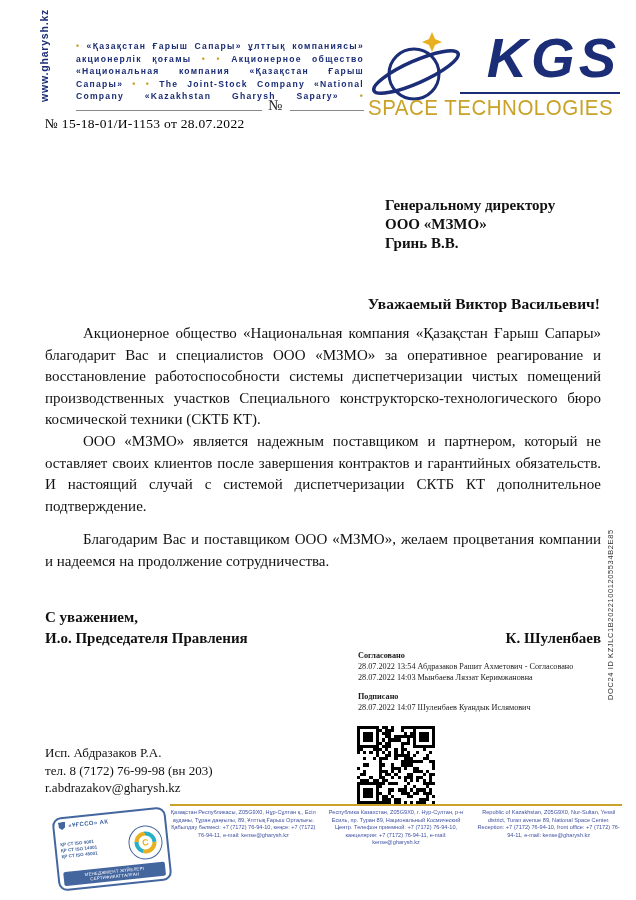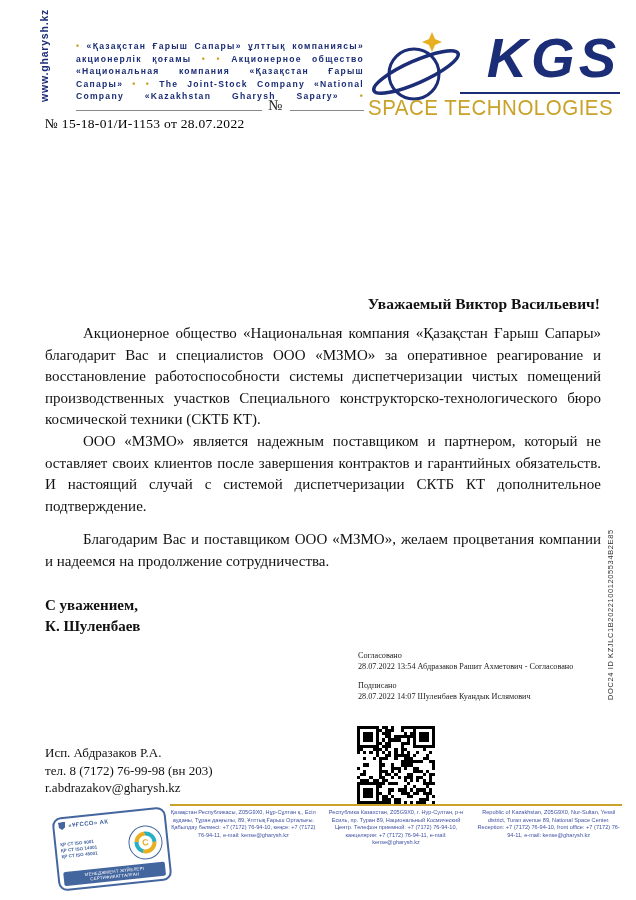--- a/index.html
+++ b/index.html
@@ -70,28 +70,28 @@
     position:absolute; left:45px; top:295px; width:555px;
     text-align:right; font-weight:bold; font-size:15.5px;
   }
   .body-text { position:absolute; left:45px; top:323px; width:556px; }
   .body-text p {
     font-size:15px; line-height:21.6px; text-align:justify; text-indent:38px;
   }
   .body-text p.gap { margin-top:12px; }
   
   .sign-block { position:absolute; left:45px; top:595px; width:556px; }
-  .sign-block .l1 { font-weight:bold; font-size:15px; line-height:21px; }
+  .sign-block .l1 { font-weight:bold; font-size:15px; line-height:21px;margin-top:12px; }
   .sign-row { display:flex; justify-content:space-between; font-weight:bold; font-size:15px; line-height:21px; }
   
   .approvals {
     position:absolute; left:358px; top:650px; width:260px;
     font-size:8.2px; line-height:11px; color:#1a1a1a;
   }
-  .approvals .lbl { font-weight:normal; }
+  .approvals .lbl { font-weight:bold; }
   .approvals .spacer { height:8px; }
   
   .qr { position:absolute; left:357px; top:726px; width:78px; height:78px; background:#fff; }
   
   .executor {
     position:absolute; left:45px; top:744px;
     font-size:13px; line-height:17.5px;
   }
   
   .footer-line {
@@ -169,39 +169,46 @@
     <svg class="logo-globe" width="100" height="74" viewBox="0 0 100 74">
       <circle cx="46" cy="44" r="25" fill="none" stroke="#1b2d76" stroke-width="3"></circle>
       <ellipse cx="48" cy="42" rx="46" ry="11" fill="none" stroke="#1b2d76" stroke-width="3.5" transform="rotate(-24 48 42)"></ellipse>
       <polygon points="64,2 67,9 74,12 67,15 64,22 61,15 54,12 61,9" fill="#e8b021"></polygon>
     </svg>
     <div class="logo-kgs">KGS</div>
     <div class="logo-underline"></div>
     <div class="logo-sub">SPACE TECHNOLOGIES</div>
   </div>
 
+  <div class="recipient">
+    <div>Генеральному директору</div>
+    <div>ООО «МЗМО»</div>
+    <div>Гринь В.В.</div>
+  </div>
 
   <div class="salutation">Уважаемый Виктор Васильевич!</div>
 
   <div class="body-text">
     <p>Акционерное общество «Национальная компания «Қазақстан Ғарыш Сапары» благодарит Вас и специалистов ООО «МЗМО» за оперативное реагирование и восстановление работоспособности системы диспетчеризации чистых помещений производственных участков Специального конструкторско-технологического бюро космической техники (СКТБ КТ).</p>
     <p>ООО «МЗМО» является надежным поставщиком и партнером, который не оставляет своих клиентов после завершения контрактов и гарантийных обязательств. И настоящий случай с системой диспетчеризации СКТБ КТ дополнительное подтверждение.</p>
     <p class="gap">Благодарим Вас и поставщиком ООО «МЗМО», желаем процветания компании и надеемся на продолжение сотрудничества.</p>
   </div>
 
   <div class="sign-block">
     <div class="l1">С уважением,</div>
     <div class="sign-row">
+      <span>И.о. Председателя Правления</span>
       <span>К. Шуленбаев</span>
     </div>
   </div>
 
   <div class="approvals">
     <div class="lbl">Согласовано</div>
     <div>28.07.2022 13:54 Абдразаков  Рашит Ахметович - Согласовано</div>
+    <div>28.07.2022 14:03 Мынбаева Ляззат Керимжановна</div>
     <div class="spacer"></div>
     <div class="lbl">Подписано</div>
     <div>28.07.2022 14:07 Шуленбаев Куандык Ислямович</div>
   </div>
 
   <svg class="qr" id="qr" viewBox="0 0 25 25" shape-rendering="crispEdges">
       <rect x="0" y="0" width="1" height="1" fill="#000"></rect>
       <rect x="1" y="0" width="1" height="1" fill="#000"></rect>
       <rect x="2" y="0" width="1" height="1" fill="#000"></rect>
       <rect x="3" y="0" width="1" height="1" fill="#000"></rect>

